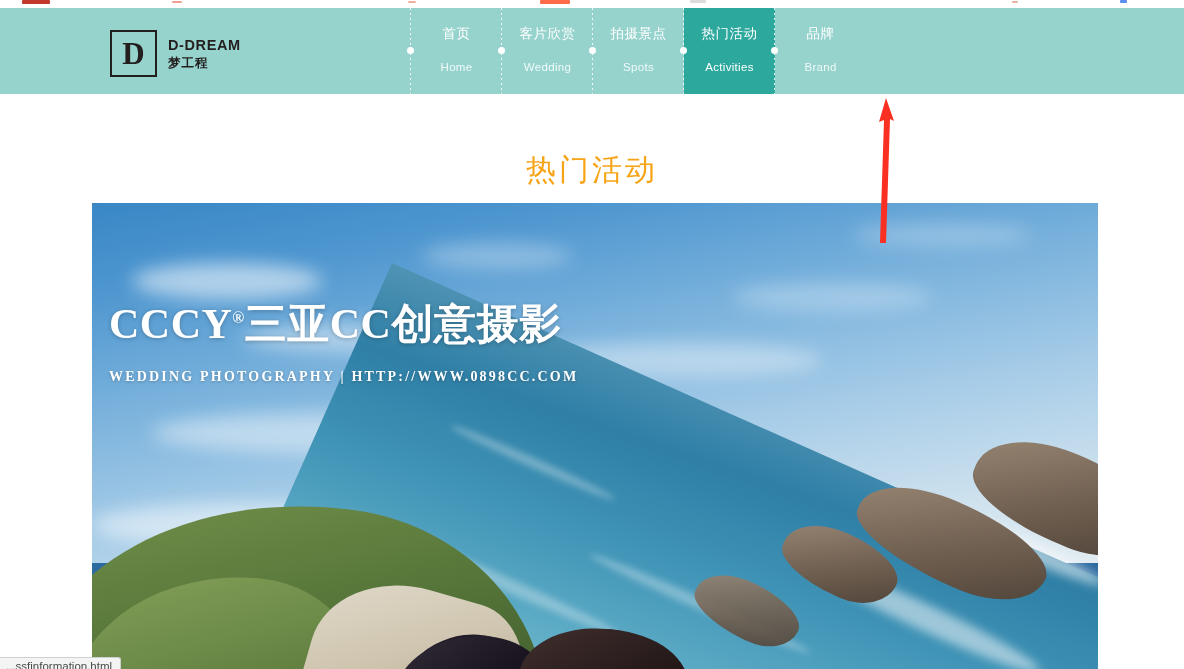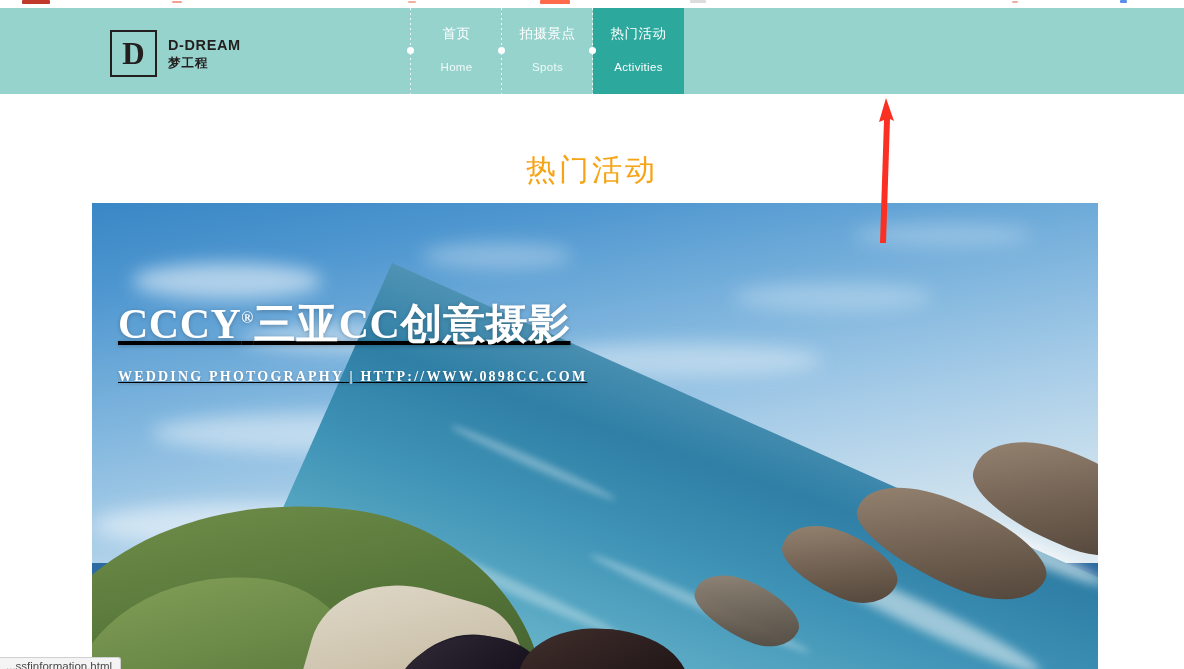--- a/index.html
+++ b/index.html
@@ -364,24 +364,23 @@
     left: 428px; top: 426px;
     width: 170px; height: 72px;
     background: linear-gradient(150deg, #42312e 0%, #241819 70%);
     border-radius: 52% 50% 46% 48% / 80% 76% 28% 26%;
     transform: rotate(5deg);
   }
 
   
   .photo-wm {
     position: absolute;
-    left: 26px;
+    left: 17px;
     top: 100px;
     pointer-events: none;
-    text-decoration: underline;
   }
   .wm-main {
     font-family: "Liberation Serif", "DejaVu Serif", serif;
     font-size: 42px;
     font-weight: 700;
     color: #ffffff;
     letter-spacing: 0.5px;
     line-height: 1;
     white-space: nowrap;
     text-shadow: 0 1px 4px rgba(0,0,0,0.25);
@@ -457,28 +456,40 @@
   <nav class="nav-items">
     <div class="nav-item">
       <span class="nav-sep"></span>
       <span class="nav-dot"></span>
       <span class="cn">首页</span>
       <span class="en">Home</span>
     </div>
     <div class="nav-item">
       <span class="nav-sep"></span>
       <span class="nav-dot"></span>
+      <span class="cn">客片欣赏</span>
+      <span class="en">Wedding</span>
+    </div>
+    <div class="nav-item">
+      <span class="nav-sep"></span>
+      <span class="nav-dot"></span>
       <span class="cn">拍摄景点</span>
       <span class="en">Spots</span>
     </div>
     <div class="nav-item active">
       <span class="nav-sep"></span>
       <span class="nav-dot"></span>
       <span class="cn">热门活动</span>
       <span class="en">Activities</span>
+    </div>
+    <div class="nav-item">
+      <span class="nav-sep"></span>
+      <span class="nav-dot"></span>
+      <span class="cn">品牌</span>
+      <span class="en">Brand</span>
     </div>
   </nav>
 </div>
 
 <h1 class="page-title">热门活动</h1>
 
 <div class="hero">
   <div class="hero-scene">
     <div class="sky"></div>
     <div class="cloud c1"></div>

